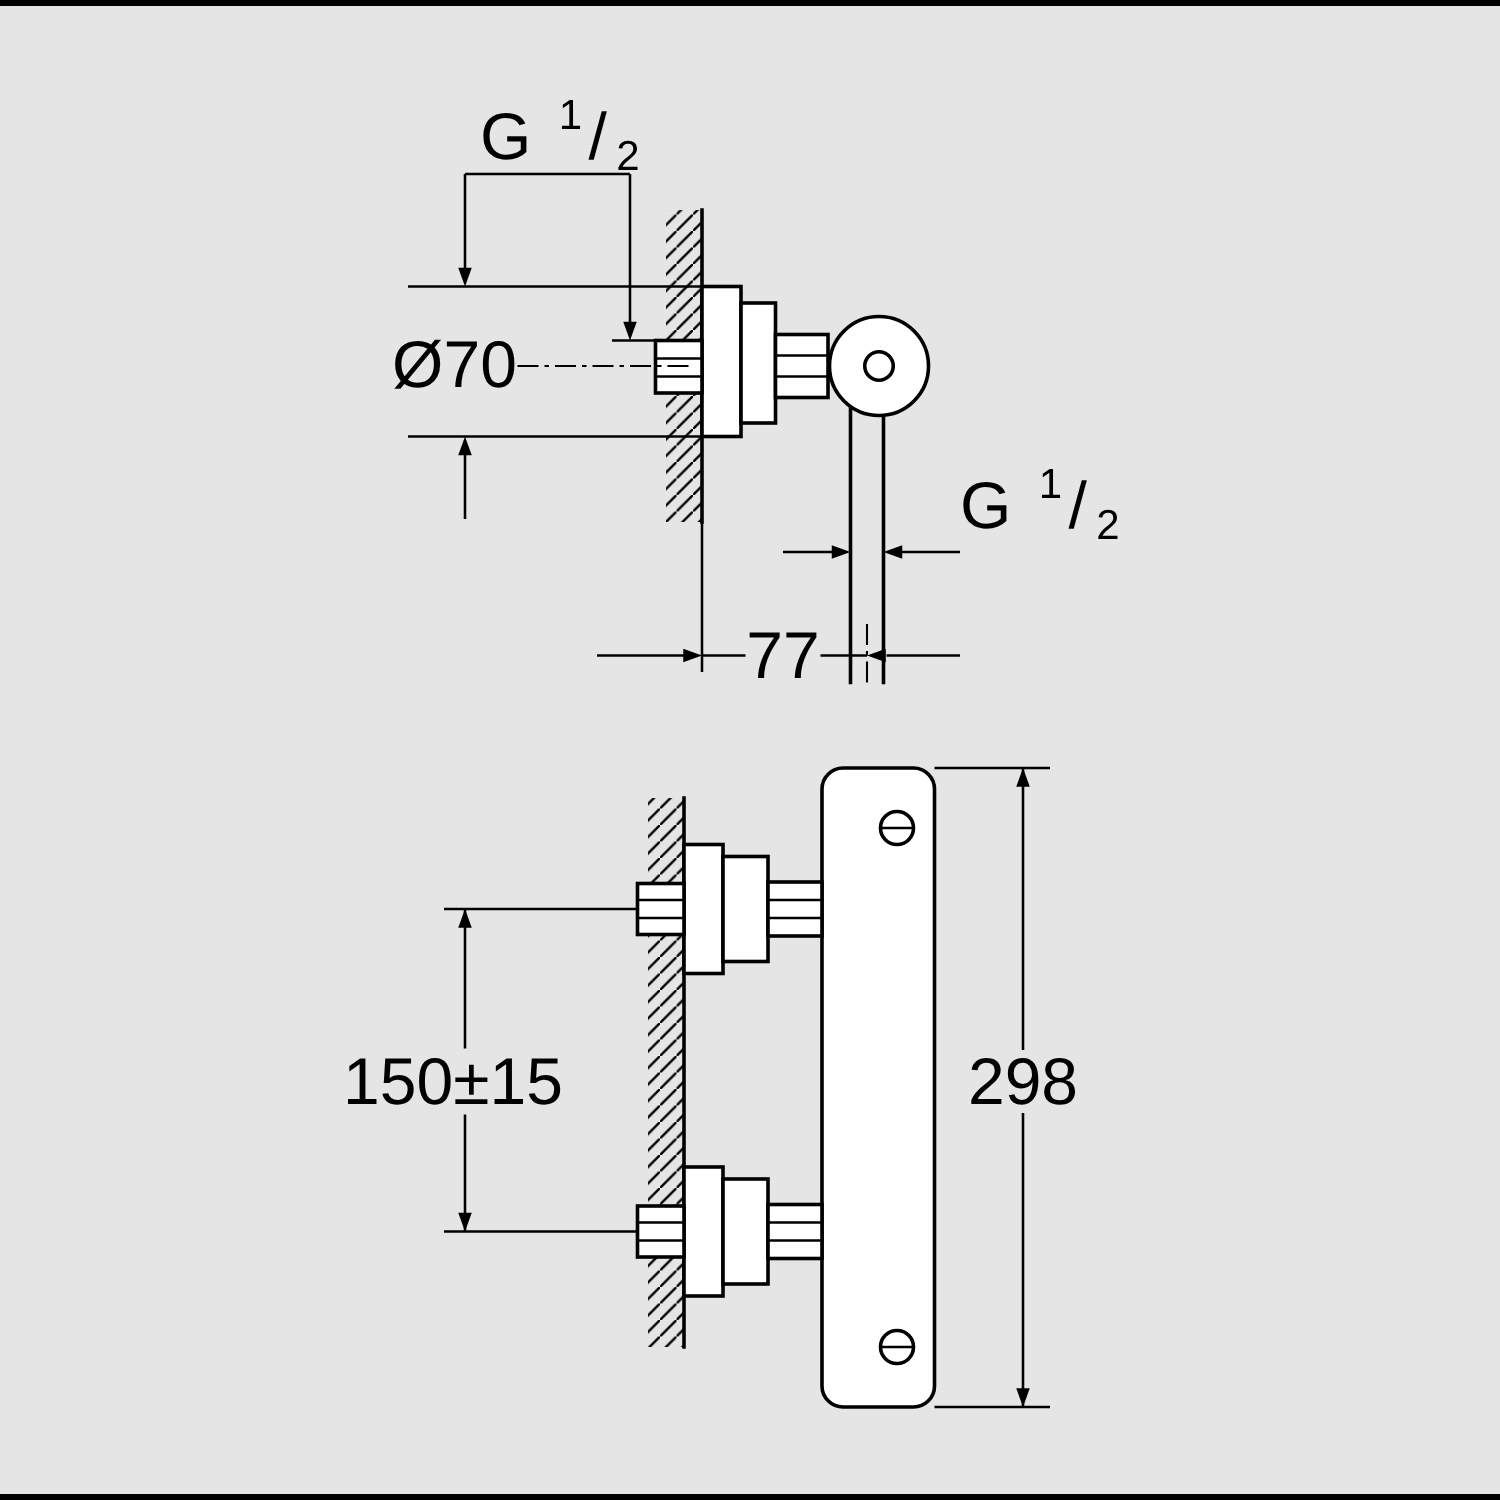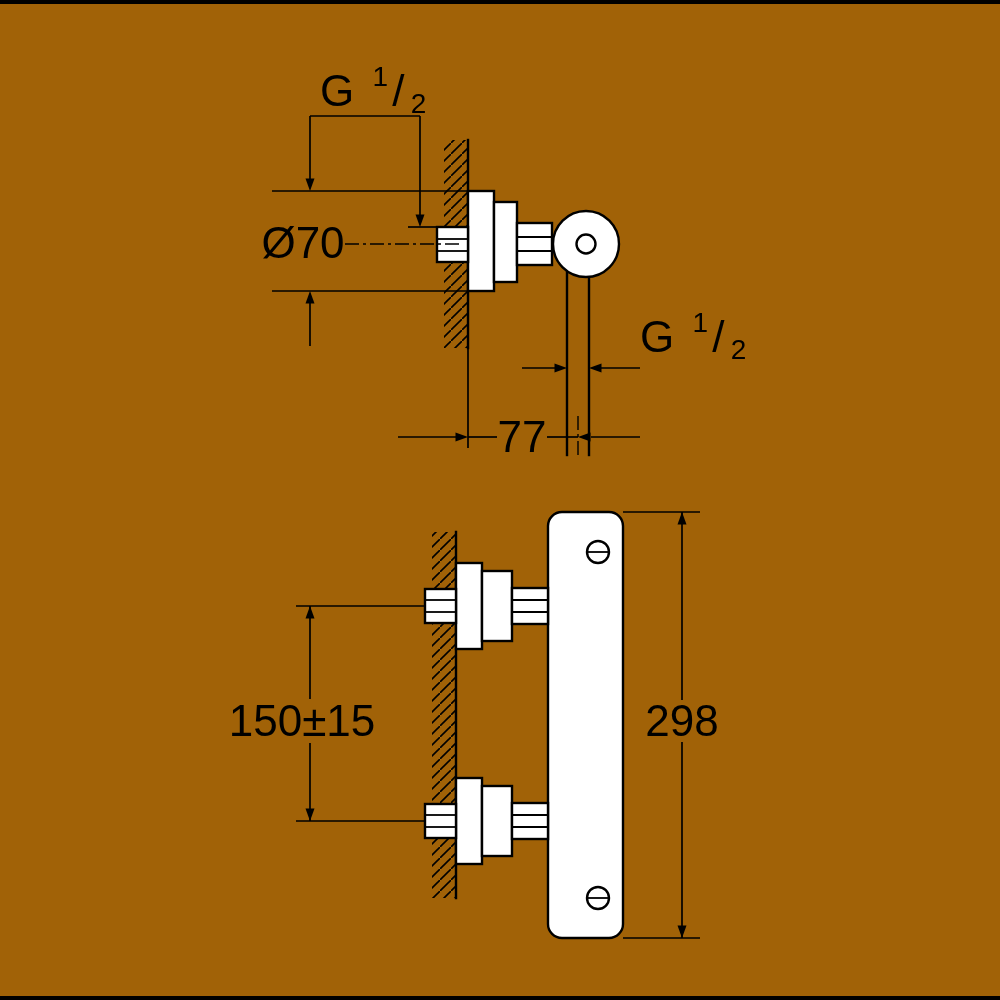--- a/index.html
+++ b/index.html
@@ -7,21 +7,21 @@
     padding: 0;
     background: #ffffff;
     width: 1000px;
     height: 1000px;
     overflow: hidden;
   }
   .stage {
     position: relative;
     width: 1000px;
     height: 1000px;
-    background: #a16207;
+    background: #e5e5e5;
   }
   svg { display: block; }
   .obj   { stroke: #000; stroke-width: 2.4; fill: none; stroke-linecap: square; }
   .objf  { stroke: #000; stroke-width: 2.4; fill: #ffffff; stroke-linejoin: miter; }
   .thin  { stroke: #000; stroke-width: 1.8; fill: none; }
   .dim   { stroke: #000; stroke-width: 1.7; fill: none; }
   .center{ stroke: #000; stroke-width: 1.4; fill: none; stroke-dasharray: 14 4 3 4; }
   .arr   { fill: #000; stroke: none; }
   .lbl   { font-family: "Liberation Sans", sans-serif; font-size: 44px; fill: #000; }
   .lblm  { text-anchor: middle; }

